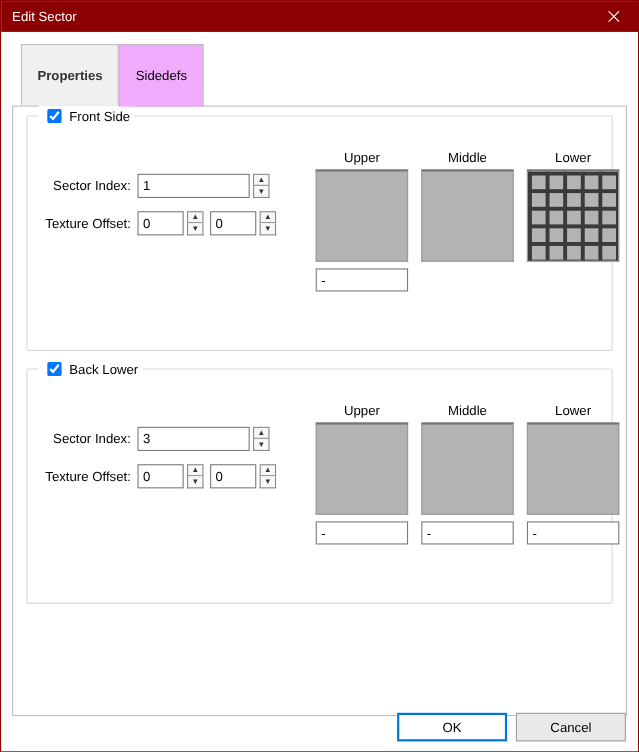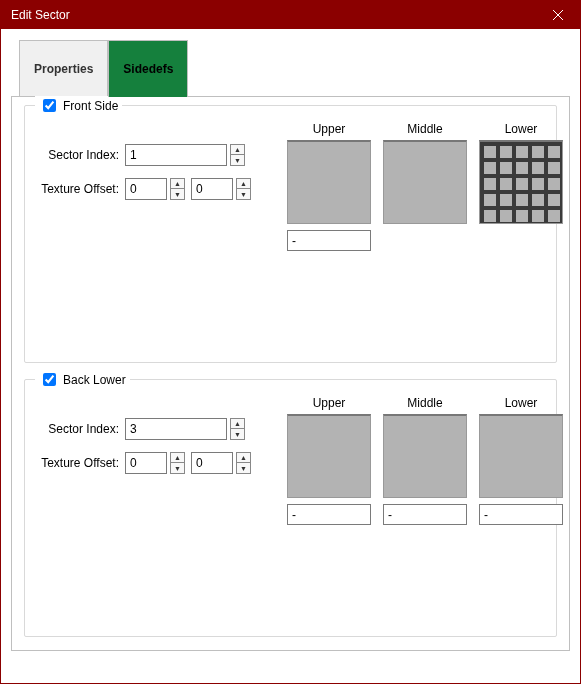--- a/index.html
+++ b/index.html
@@ -41,42 +41,42 @@
   .tab {
     padding: 21px 14px;
     border: 1px solid #bfbfbf;
     border-bottom: none;
     background: #f0f0f0;
     cursor: pointer;
     position: relative;
     top: 1px;
   }
   .tab.active {
-    background: #15803d;
-    font-weight: bold;
+    background: #f0abfc;
+    font-weight: normal;
     z-index: 2;
   }
   .tab.inactive {
     font-weight: bold;
     color: #333;
   }
   .tabpage {
     border: 1px solid #bfbfbf;
     background: #fff;
     padding: 8px 12px 20px 12px;
     height: 555px;
     position: relative;
   }
   .groupbox {
     border: 1px solid #d9d9d9;
     border-radius: 2px;
-    padding: 16px 10px 10px 10px;
+    padding: 30px 10px 10px 10px;
     position: relative;
     margin-bottom: 16px;
-    height: 258px;
+    height: 214px;
   }
   .group-legend {
     position: absolute;
     top: -10px;
     left: 10px;
     background: #fff;
     padding: 0 4px;
     display: flex;
     align-items: center;
     gap: 4px;
@@ -324,13 +324,17 @@
             <div class="texlabel">Lower</div>
             <div class="texpreview"></div>
             <input class="texname" value="-" style="">
           </div>
         </div>
       </div>
     </div>
 
   </div>
 
+  <div class="buttons">
+    <button class="btn primary">OK</button>
+    <button class="btn">Cancel</button>
+  </div>
 </div>
 
 </body></html>

